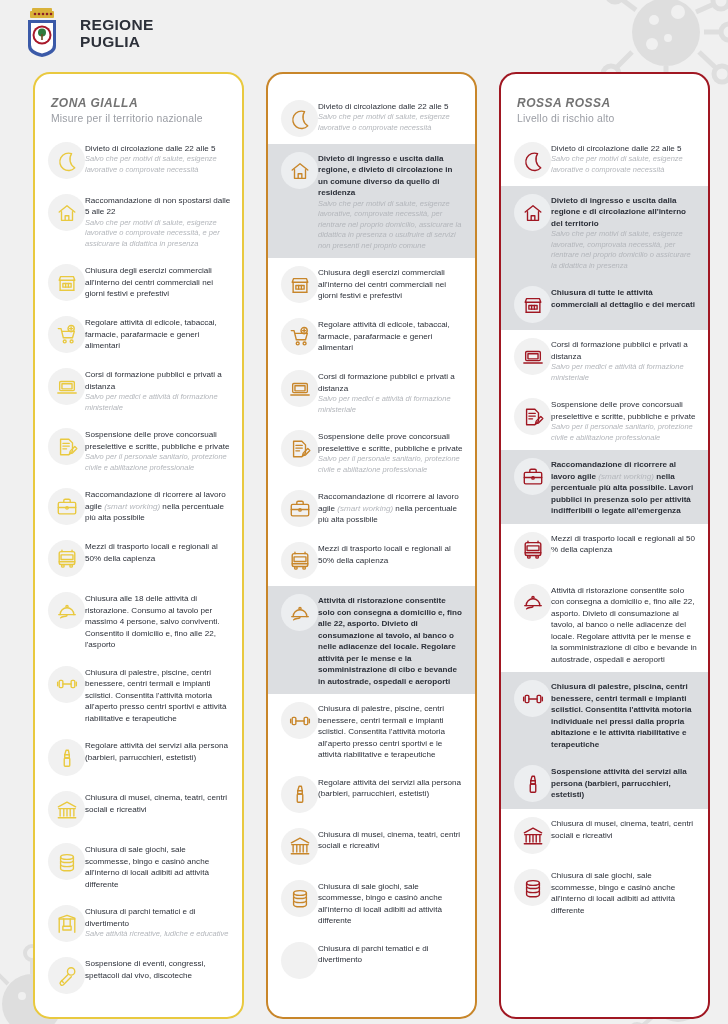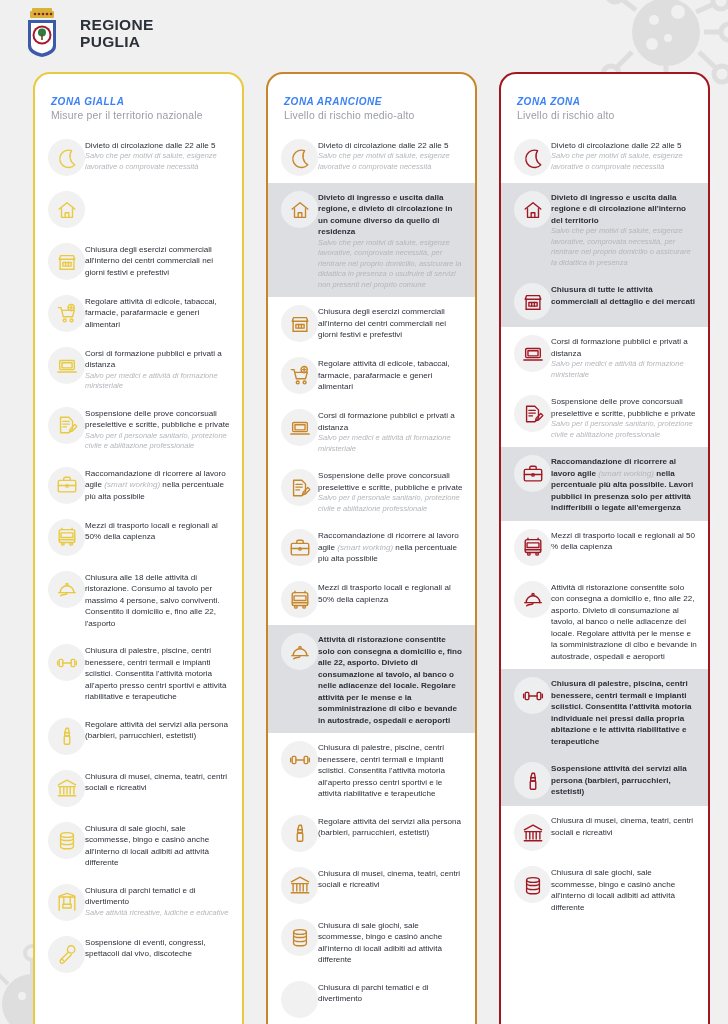--- a/index.html
+++ b/index.html
@@ -22,21 +22,21 @@
 
   
   .board{position:absolute;left:0;top:72px;width:728px;display:flex;gap:0;}
   .col{width:211px;background:#ffffff;border-radius:17px;border:2px solid #e8c33a;
        padding:18px 0 16px 0;box-sizing:border-box;}
   .col.yellow{margin-left:33px;border-color:#e9c93f;}
   .col.orange{margin-left:22px;border-color:#c8862a;}
   .col.red{margin-left:22px;border-color:#a01722;}
 
   .col-head{padding:4px 14px 10px 16px;}
-  .col-title{font-size:10px;font-weight:bold;font-style:italic;color:#3b82f6;letter-spacing:.5px;}
+  .col-title{font-size:12px;font-weight:bold;font-style:italic;color:#737373;letter-spacing:.5px;}
   .col-sub{font-size:10.4px;color:#9a9da4;margin-top:3px;letter-spacing:.2px;}
 
   .rows{display:flex;flex-direction:column;}
   .row{display:flex;align-items:flex-start;gap:0;padding:7px 11px 7px 13px;}
   .row.hl{background:#dcdee1;}
   .ico{flex:0 0 auto;width:37px;height:37px;border-radius:50%;background:#f1f1f1;
        display:flex;align-items:center;justify-content:center;margin-top:1px;}
   .row.hl .ico{background:#eceef0;}
   .txt{flex:1 1 auto;padding-top:2px;}
   .t-main{font-size:8.1px;line-height:1.42;color:#2c3039;}
@@ -161,20 +161,24 @@
           </div>
         </div>
         <div class="row">
           <div class="ico">
             <svg width="22" height="22" viewBox="0 0 24 24">
               <path d="M3.5 11 12 4l8.5 7" fill="none" stroke="#e9c93f" stroke-width="1.5" stroke-linecap="round" stroke-linejoin="round"></path>
               <path d="M6 10.5V20h12v-9.5" fill="none" stroke="#e9c93f" stroke-width="1.5" stroke-linecap="round" stroke-linejoin="round"></path>
               <path d="M10 20v-5h4v5" fill="none" stroke="#e9c93f" stroke-width="1.5" stroke-linecap="round" stroke-linejoin="round"></path>
             </svg>
           </div>
+          <div class="txt">
+            <div class="t-main"><span>Raccomandazione di non spostarsi dalle 5 alle 22</span></div>
+            <div class="t-sub">Salvo che per motivi di salute, esigenze lavorative o comprovate necessità, e per assicurare la didattica in presenza</div>
+          </div>
         </div>
         <div class="row">
           <div class="ico">
             <svg width="22" height="22" viewBox="0 0 24 24">
               <path d="M3.5 9h17l-1.5-4H5z" fill="none" stroke="#e9c93f" stroke-width="1.5" stroke-linecap="round" stroke-linejoin="round"></path>
               <path d="M4.5 9v11h15V9" fill="none" stroke="#e9c93f" stroke-width="1.5" stroke-linecap="round" stroke-linejoin="round"></path>
               <path d="M4.5 20h15" fill="none" stroke="#e9c93f" stroke-width="1.5" stroke-linecap="round" stroke-linejoin="round"></path>
               <path d="M7.5 12.5h9v4h-9z" fill="none" stroke="#e9c93f" stroke-width="1.5" stroke-linecap="round" stroke-linejoin="round"></path>
               <path d="M10.5 12.5v4M13.5 12.5v4" fill="none" stroke="#e9c93f" stroke-width="1.5" stroke-linecap="round" stroke-linejoin="round"></path>
             </svg>
@@ -337,24 +341,20 @@
               <path d="M6 17l2 2" fill="none" stroke="#e9c93f" stroke-width="1.5" stroke-linecap="round" stroke-linejoin="round"></path>
             </svg>
           </div>
           <div class="txt">
             <div class="t-main"><span>Sospensione di eventi, congressi, spettacoli dal vivo, discoteche</span></div>
           </div>
         </div>
       </div>
     </div>
     <div class="col orange" style="border-color: rgb(200, 134, 42);">
-      <div class="col-head">
-        <div class="col-title">ZONA ARANCIONE</div>
-     <div class="col-sub">Livello di rischio medio-alto</div>
-      </div>
       <div class="rows">
         <div class="row">
           <div class="ico">
             <svg width="22" height="22" viewBox="0 0 24 24">
               <path d="M17 4a9.5 9.5 0 1 0 3.5 15.5A11 11 0 0 1 17 4z" fill="none" stroke="#c8862a" stroke-width="1.5" stroke-linecap="round" stroke-linejoin="round"></path>
             </svg>
           </div>
           <div class="txt">
             <div class="t-main"><span>Divieto di circolazione dalle 22 alle 5</span></div>
             <div class="t-sub">Salvo che per motivi di salute, esigenze lavorative o comprovate necessità</div>
@@ -522,21 +522,21 @@
         <div class="row">
           <div class="ico"></div>
           <div class="txt">
             <div class="t-main"><span>Chiusura di parchi tematici e di divertimento</span></div>
           </div>
         </div>
       </div>
     </div>
     <div class="col red" style="border-color: rgb(160, 23, 34);">
       <div class="col-head">
-        <div class="col-title">ZONA ZONA</div>
+        <div class="col-title">ROSSA ROSSA</div>
      <div class="col-sub">Livello di rischio alto</div>
       </div>
       <div class="rows">
         <div class="row">
           <div class="ico">
             <svg width="22" height="22" viewBox="0 0 24 24">
               <path d="M17 4a9.5 9.5 0 1 0 3.5 15.5A11 11 0 0 1 17 4z" fill="none" stroke="#a01722" stroke-width="1.5" stroke-linecap="round" stroke-linejoin="round"></path>
             </svg>
           </div>
           <div class="txt">

